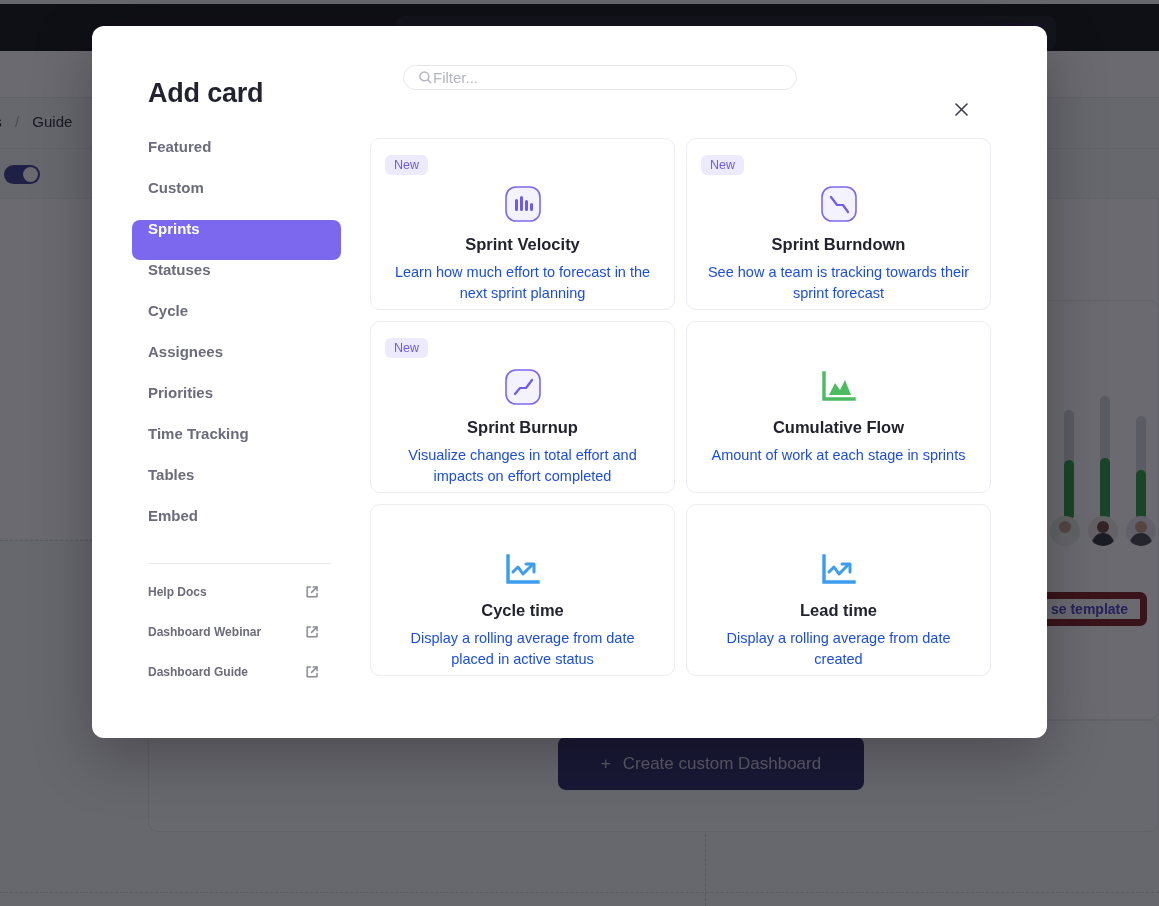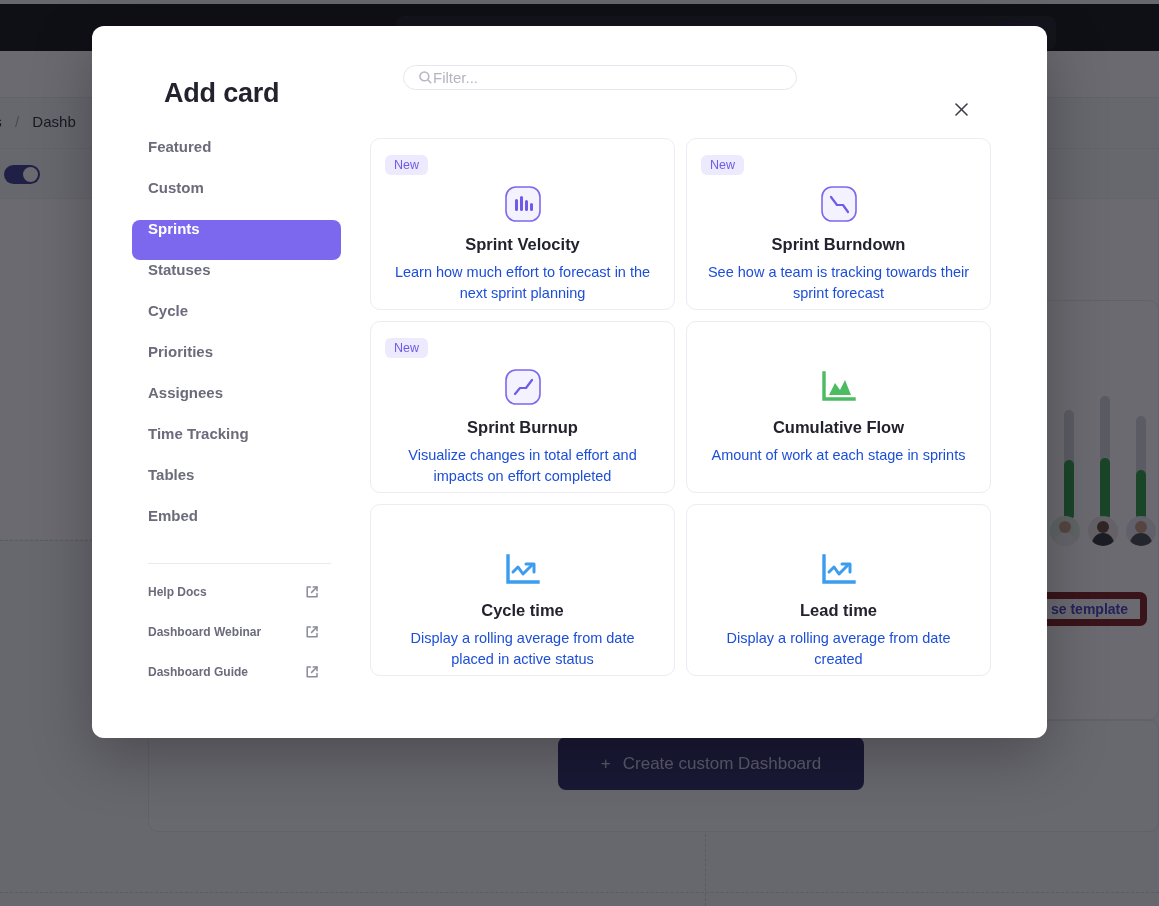--- a/index.html
+++ b/index.html
@@ -102,21 +102,21 @@
 
   
   .modal {
     position: absolute; left: 92px; top: 26px; width: 955px; height: 712px;
     background: #ffffff; border-radius: 12px;
     box-shadow: 0 18px 60px rgba(0,0,0,0.28);
     overflow: hidden;
   }
   .modal-title {
     position: absolute; left: 56px; top: 52px;
-    font-size: 27px; font-weight: 700; color: #23232f; letter-spacing: -0.2px; margin-left: 16px;
+    font-size: 27px; font-weight: 700; color: #23232f; letter-spacing: -0.2px;
   }
   .filter-box {
     position: absolute; left: 311px; top: 39px; width: 394px; height: 25px;
     border: 1px solid #e6e6ee; border-radius: 18px; background: #fff;
     display: flex; align-items: center; padding: 0 14px; 
   }
   .filter-icon { width: 15px; height: 15px; flex: none; }
   .filter-icon circle, .filter-icon line { stroke: #b6b6c6; stroke-width: 1.7; fill: none; stroke-linecap: round; }
   .filter-input {
     border: none; outline: none; flex: 1; font-size: 15px;
@@ -188,21 +188,21 @@
           <span>AI</span>
         </span>
       </div>
     </div>
 
     <div class="bg-subbar"></div>
 
     <div class="bg-breadcrumb">
       <span>ds</span>
       <span class="sep">/</span>
-      <span>Dashb</span>
+      <span>Guide</span>
     </div>
     <div class="bg-crumbrow"></div>
     <div class="bg-toggle"></div>
     <div class="bg-rule2"></div>
     <div class="bg-panel"></div>
     <div class="bg-rule-left"></div>
 
     <div class="bg-tplcard"></div>
     <div class="bg-tpl-title">g Dashboard</div>
 
@@ -270,24 +270,24 @@
       <div class="m-navitem active">
           <span>Sprints</span>
         </div>
       <div class="m-navitem">
           <span>Statuses</span>
         </div>
       <div class="m-navitem">
           <span>Cycle</span>
         </div>
       <div class="m-navitem">
+          <span>Assignees</span>
+        </div>
+      <div class="m-navitem">
           <span>Priorities</span>
-        </div>
-      <div class="m-navitem">
-          <span>Assignees</span>
         </div>
       <div class="m-navitem">
           <span>Time Tracking</span>
         </div>
       <div class="m-navitem">
           <span>Tables</span>
         </div>
       <div class="m-navitem">
           <span>Embed</span>
         </div>

